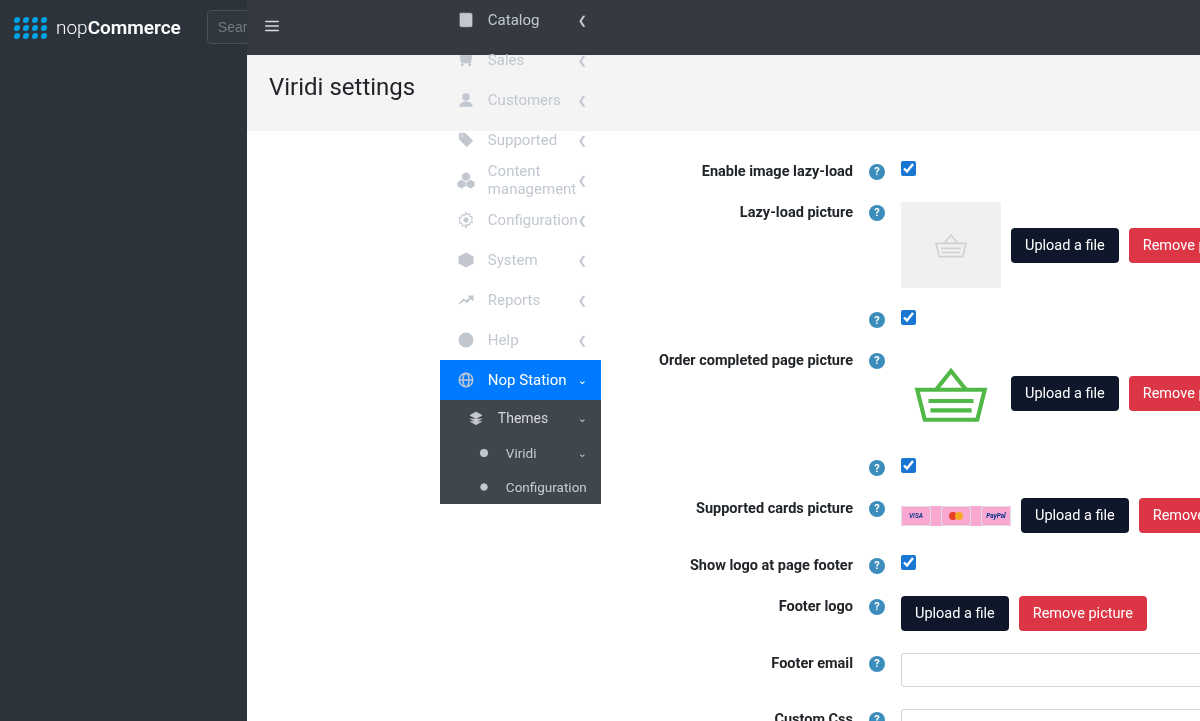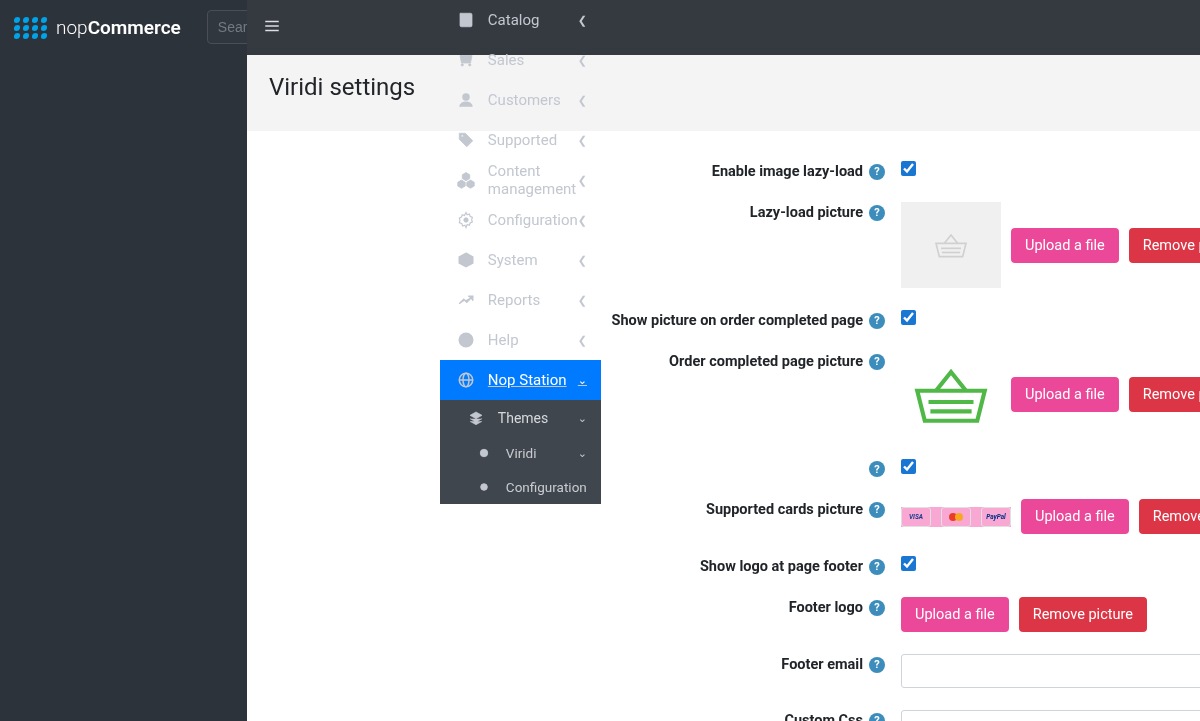--- a/index.html
+++ b/index.html
@@ -19,21 +19,21 @@
 .search-box input { flex: 1; background: transparent; border: none; outline: none; color: #c2c7d0; font-size: 14px; }
 .search-box input::placeholder { color: #737a83; }
 .search-box svg { stroke: #bfc3c9; }
 
 .nav { list-style: none; }
 .nav li { display: flex; align-items: center; height: 40px; padding: 0 14px; cursor: pointer; position: relative; }
 .nav li .icon { width: 24px; display: flex; justify-content: center; margin-right: 10px; }
 .nav li .icon svg { fill: #c2c7d0; stroke: #c2c7d0; }
 .nav li .label { flex: 1; color: #c2c7d0; font-size: 15px; }
 .nav li .chev { font-size: 11px; color: #c2c7d0; }
-.nav li.active { background: #007bff; text-decoration: underline; }
+.nav li.active { background: #007bff; }
 .nav li.active .label, .nav li.active .chev { color: #fff; }
 .nav li.active .icon svg { fill: #fff; stroke: #fff; }
 .nav li.sub { background: #40464e; padding-left: 24px; height: 36px; }
 .nav li.sub .label { font-size: 14px; color: #d5d8dc; }
 .nav li.sub2 { background: #40464e; padding-left: 32px; height: 34px; }
 .nav li.sub2 .label { font-size: 13.5px; color: #c8ccd1; }
 .nav li.sub2 .icon svg { width: 10px; height: 10px; }
 
 
 .main { flex: 1; display: flex; flex-direction: column; }
@@ -41,31 +41,31 @@
 .hamburger { cursor: pointer; }
 .hamburger svg { stroke: #dcdfe3; }
 
 
 .page-header { padding: 18px 22px 30px; background: #f4f4f4; }
 .page-header h1 { font-size: 24px; font-weight: 400; color: #212529; }
 
 
 .content { flex: 1; background: #fff; padding: 30px 0; overflow: auto; }
 .form-row { display: flex; align-items: flex-start; margin-bottom: 22px; }
-.form-label { width: 638px; text-align: right; color: #212529; font-weight: 700; font-size: 14.5px; display: flex; justify-content: flex-end; align-items: center; gap: 6px; padding-top: 2px; }
+.form-label { width: 638px; text-align: right; color: #212529; font-weight: 700; font-size: 14.5px; display: flex; justify-content: flex-end; align-items: center; gap: 16px; padding-top: 2px; }
 .help { width: 16px; height: 16px; background: #3c8dbc; border-radius: 50%; color: #fff; font-size: 11px; font-weight: 700; display: inline-flex; align-items: center; justify-content: center; cursor: help; }
 .form-value { padding-left: 16px; display: flex; align-items: center; gap: 10px; flex-wrap: wrap; }
 .checkbox { width: 15px; height: 15px; accent-color: #1976d2; cursor: pointer; }
 
 .preview { width: 100px; height: 86px; background: #f0f0f0; display: flex; align-items: center; justify-content: center; }
 .preview.green svg { stroke: #4fb846; fill: none; }
 .preview.grey svg { stroke: #d0d0d0; fill: none; }
 
 .btn { border: none; padding: 9px 14px; font-size: 14.5px; color: #fff; border-radius: 4px; cursor: pointer; font-family: inherit; }
-.btn-green { background: #ec4899; }
+.btn-green { background: #0f172a; }
 .btn-red { background: #dc3545; }
 
 .cards-preview { display: flex; gap: 10px; background: #f9a8d4; }
 .card-mini { width: 30px; height: 20px; border: 1px solid #e0e0e0; border-radius: 3px; display: flex; align-items: center; justify-content: center; font-size: 6.5px; font-weight: bold; font-style: italic; }
 
 .text-input { border: 1px solid #ced4da; height: 34px; padding: 0 10px; font-family: inherit; font-size: 14px; width: 520px; border-radius: 3px; }
 </style>
 </head>
 <body>
 
@@ -270,21 +270,20 @@
                 <line x1="13" y1="27" x2="35" y2="27"></line>
               </svg>
           </div>
           <button class="btn btn-green">Upload a file</button>
           <button class="btn btn-red">Remove picture</button>
         </div>
       </div>
 
       <div class="form-row">
         <div class="form-label">
-            <span>Show picture on order completed page</span>
             <span class="help">?</span>
           </div>
         <div class="form-value">
             <input type="checkbox" class="checkbox" checked="" style="">
           </div>
       </div>
 
       <div class="form-row">
         <div class="form-label">
             <span>Order completed page picture</span>

